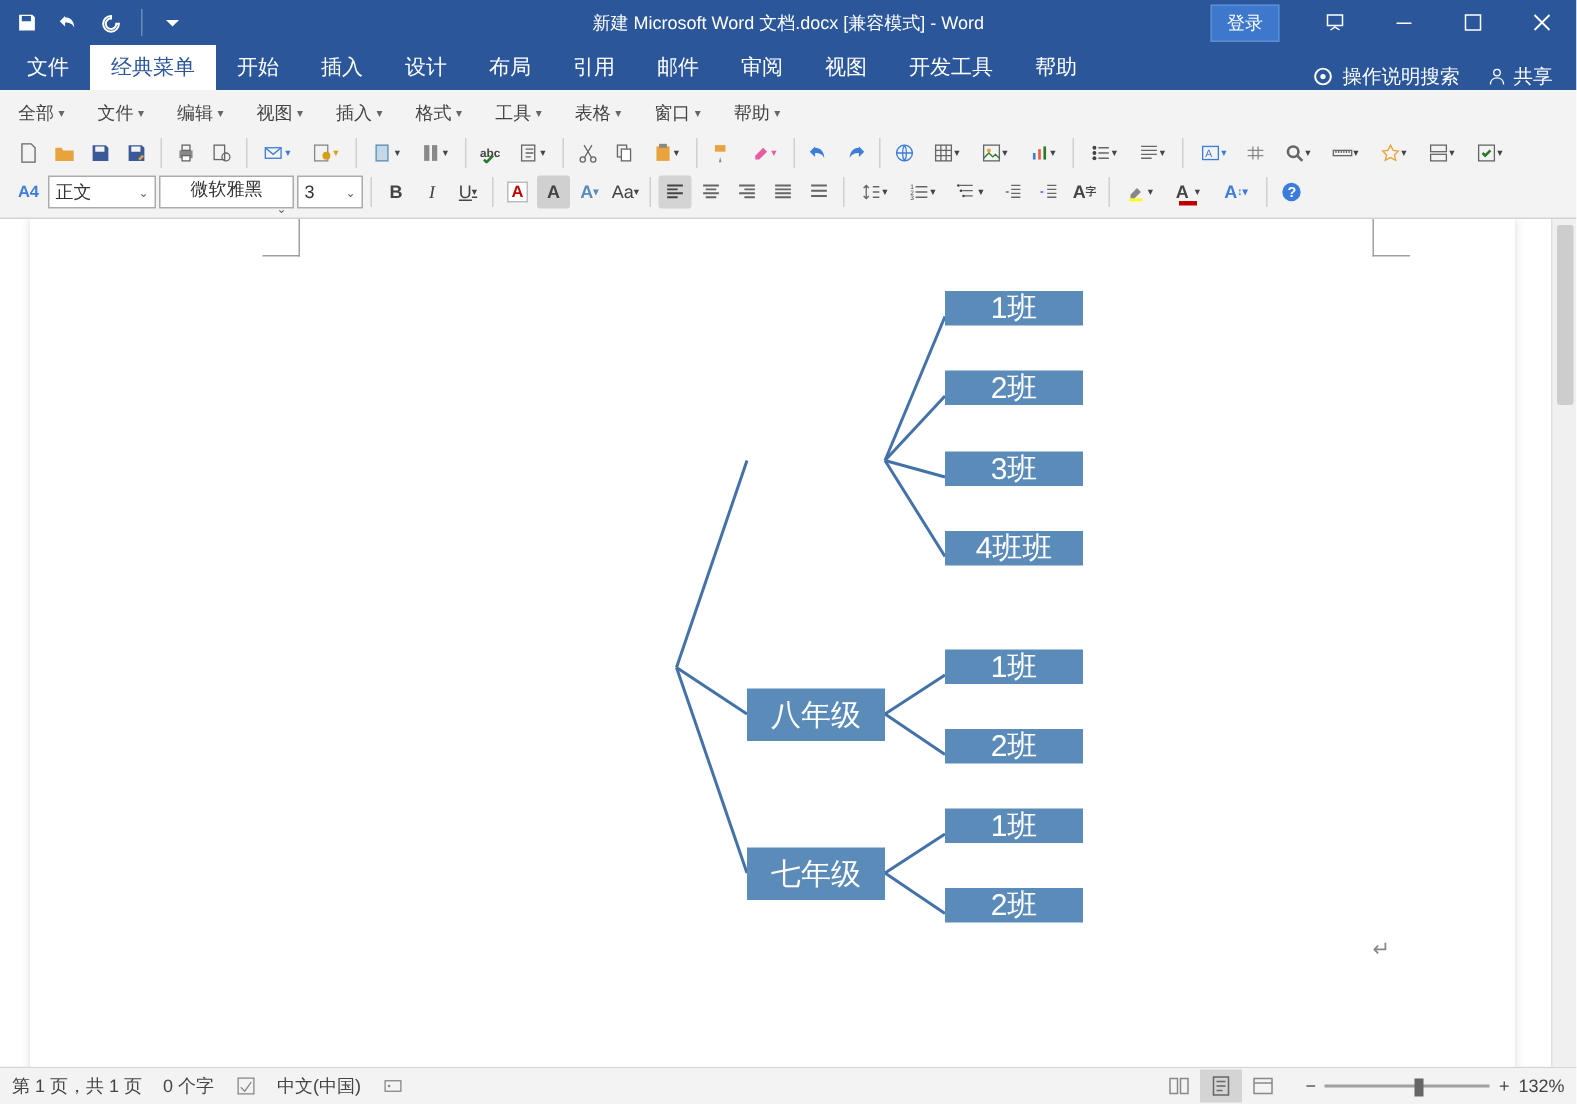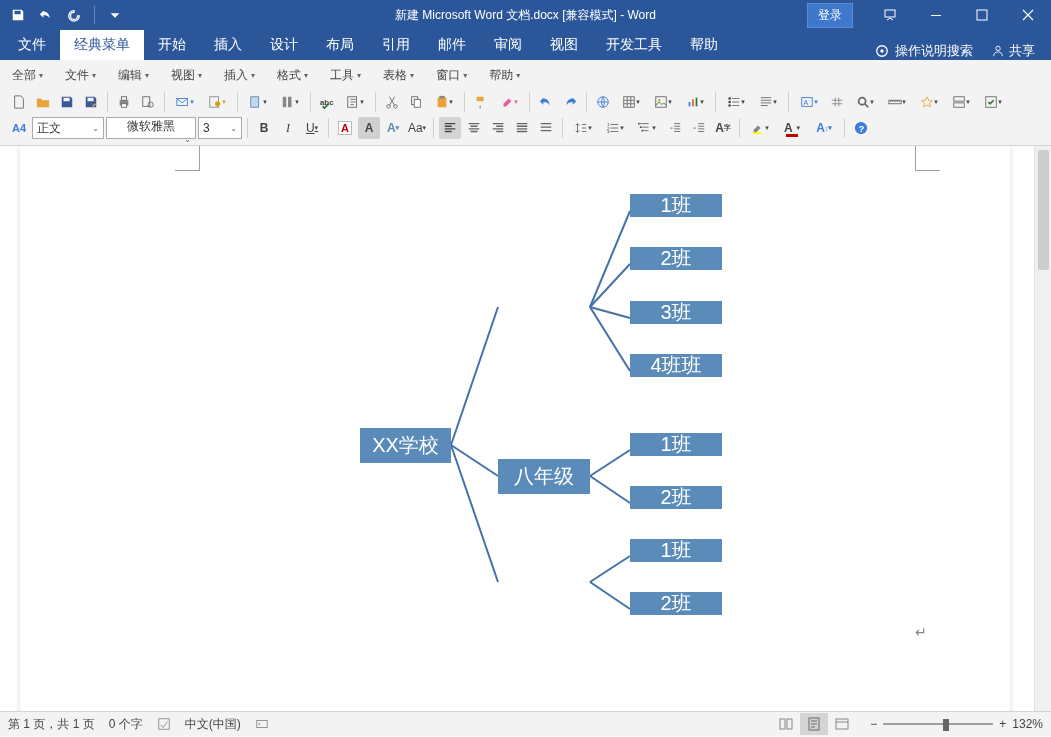--- a/index.html
+++ b/index.html
@@ -565,22 +565,22 @@
           <line x1="91" y1="264" x2="138" y2="401"></line>
           <line x1="230" y1="126" x2="270" y2="30"></line>
           <line x1="230" y1="126" x2="270" y2="83"></line>
           <line x1="230" y1="126" x2="270" y2="137"></line>
           <line x1="230" y1="126" x2="270" y2="190"></line>
           <line x1="230" y1="295" x2="270" y2="269"></line>
           <line x1="230" y1="295" x2="270" y2="322"></line>
           <line x1="230" y1="401" x2="270" y2="375"></line>
           <line x1="230" y1="401" x2="270" y2="428"></line>
         </svg>
-        <div class="node root">XX学校</div>
         <div class="node l1b">八年级</div>
+        <div class="node l1c">七年级</div>
         <div class="node leaf g1c1">1班</div>
         <div class="node leaf g1c2">2班</div>
         <div class="node leaf g1c3">3班</div>
         <div class="node leaf g1c4">4班班</div>
         <div class="node leaf g2c1">1班</div>
         <div class="node leaf g2c2">2班</div>
         <div class="node leaf g3c1">1班</div>
         <div class="node leaf g3c2">2班</div>
       </div>
       <div class="para-mark">↵</div>

